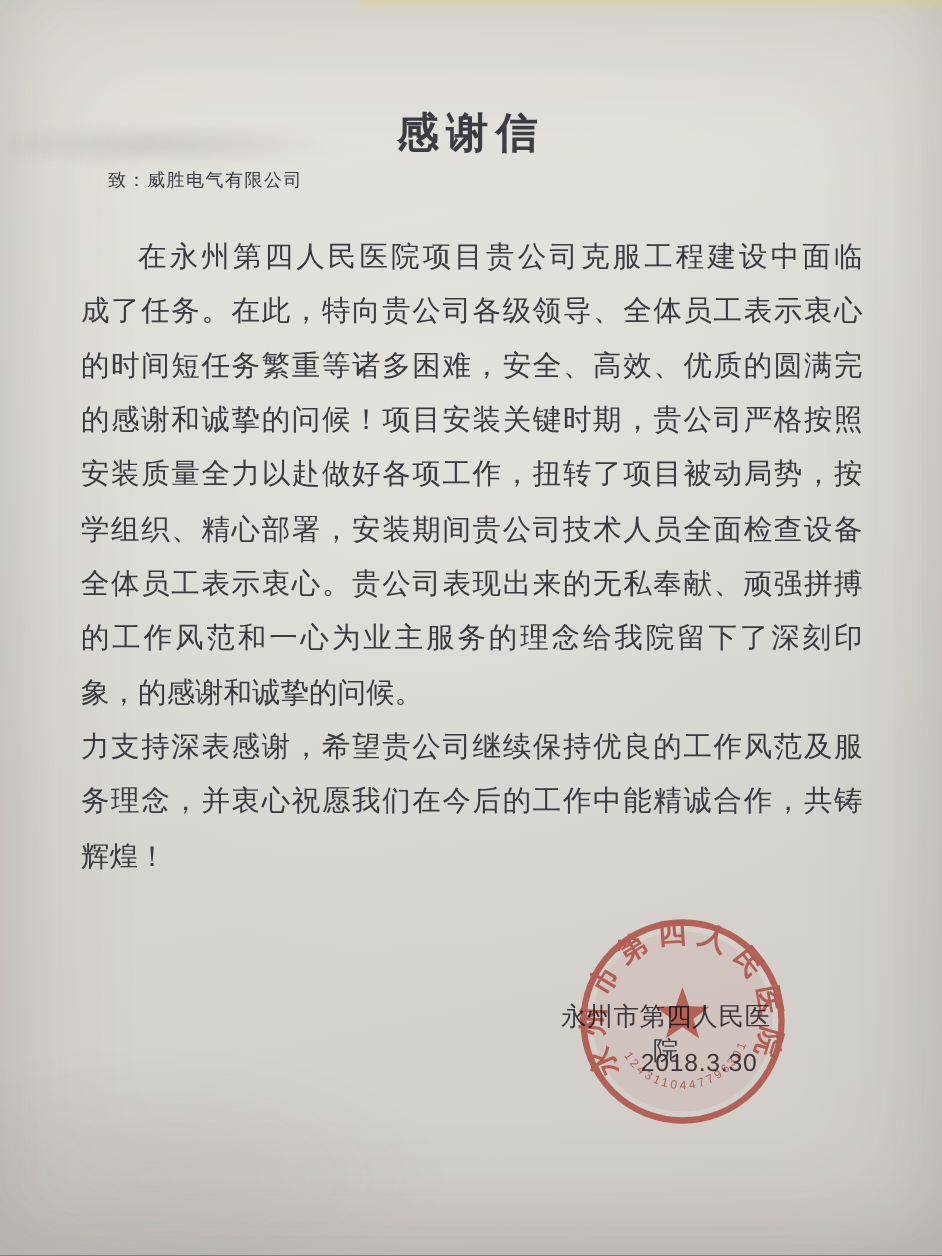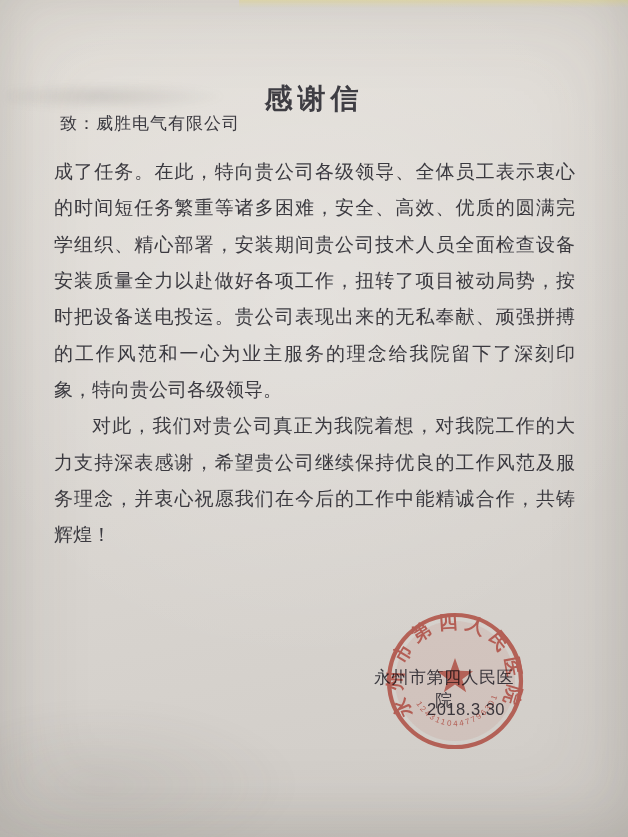--- a/index.html
+++ b/index.html
@@ -26,27 +26,27 @@
     position:absolute; left:6px; top:83px; width:218px; height:27px;
     background:radial-gradient(ellipse at 45% 50%, rgba(105,100,96,0.17), rgba(105,100,96,0) 72%);
     filter:blur(3px);
   }
   .mottle {
     position:absolute; left:-30px; top:700px; width:330px; height:170px;
     background:radial-gradient(ellipse at 40% 50%, rgba(95,90,84,0.10), rgba(95,90,84,0) 70%);
     filter:blur(6px);
   }
   .title {
-    position:absolute; top:64px; left:0; right:0; margin:16px;
+    position:absolute; top:64px; left:0; right:0; margin:6px;
     text-align:center; font-size:28px; font-weight:600;
     letter-spacing:5px; color:#3e3d43;
   }
   .salutation {
-    position:absolute; left:60px; top:112px;
-    font-size:17px; letter-spacing:1px;
+    position:absolute; left:72px; top:112px;
+    font-size:12px; letter-spacing:1px;
   }
   .body-text {
     position:absolute; left:54px; top:154px; width:521px;
     font-size:19px; line-height:36.35px;
   }
   .line { text-align:justify; text-align-last:justify; height:36.35px; overflow:hidden; }
   .line.flush { text-align-last:left; }
   .line.indent { text-indent:2em; }
   .signature {
     position:absolute; left:366px; top:666px; width:156px;
@@ -80,28 +80,29 @@
 
   <div class="edge-strip"></div>
   <div class="smudge"></div>
   <div class="mottle"></div>
 
   <h1 class="title">感谢信</h1>
 
   <div class="salutation">致：威胜电气有限公司</div>
 
   <div class="body-text">
+    <div class="line indent">在永州第四人民医院项目贵公司克服工程建设中面临</div>
     <div class="line">成了任务。在此，特向贵公司各级领导、全体员工表示衷心</div>
     <div class="line">的时间短任务繁重等诸多困难，安全、高效、优质的圆满完</div>
+    <div class="line">的感谢和诚挚的问候！项目安装关键时期，贵公司严格按照</div>
+    <div class="line">安装质量全力以赴做好各项工作，扭转了项目被动局势，按</div>
     <div class="line">学组织、精心部署，安装期间贵公司技术人员全面检查设备</div>
-    <div class="line">安装质量全力以赴做好各项工作，扭转了项目被动局势，按</div>
-    <div class="line">时把设备送电投运。贵公司表现出来的无私奉献、顽强拼搏</div>
+    <div class="line">全体员工表示衷心。贵公司表现出来的无私奉献、顽强拼搏</div>
     <div class="line">的工作风范和一心为业主服务的理念给我院留下了深刻印</div>
-    <div class="line flush">象，特向贵公司各级领导。</div>
-    <div class="line indent">对此，我们对贵公司真正为我院着想，对我院工作的大</div>
+    <div class="line flush">象，的感谢和诚挚的问候。</div>
     <div class="line">力支持深表感谢，希望贵公司继续保持优良的工作风范及服</div>
     <div class="line">务理念，并衷心祝愿我们在今后的工作中能精诚合作，共铸</div>
     <div class="line flush">辉煌！</div>
   </div>
 
   <div class="signature">永州市第四人民医院</div>
   <div class="date">2018.3.30</div>
 
   <svg class="seal" viewBox="-85 -85 170 170" xmlns="http://www.w3.org/2000/svg">
     <circle class="seal-ink" cx="0" cy="0" r="60"></circle>

